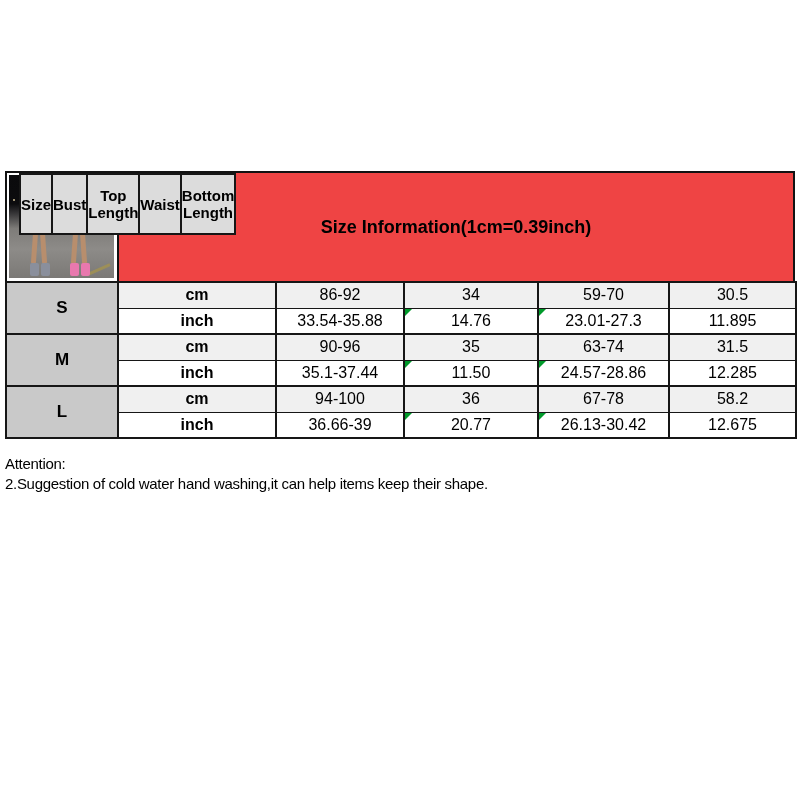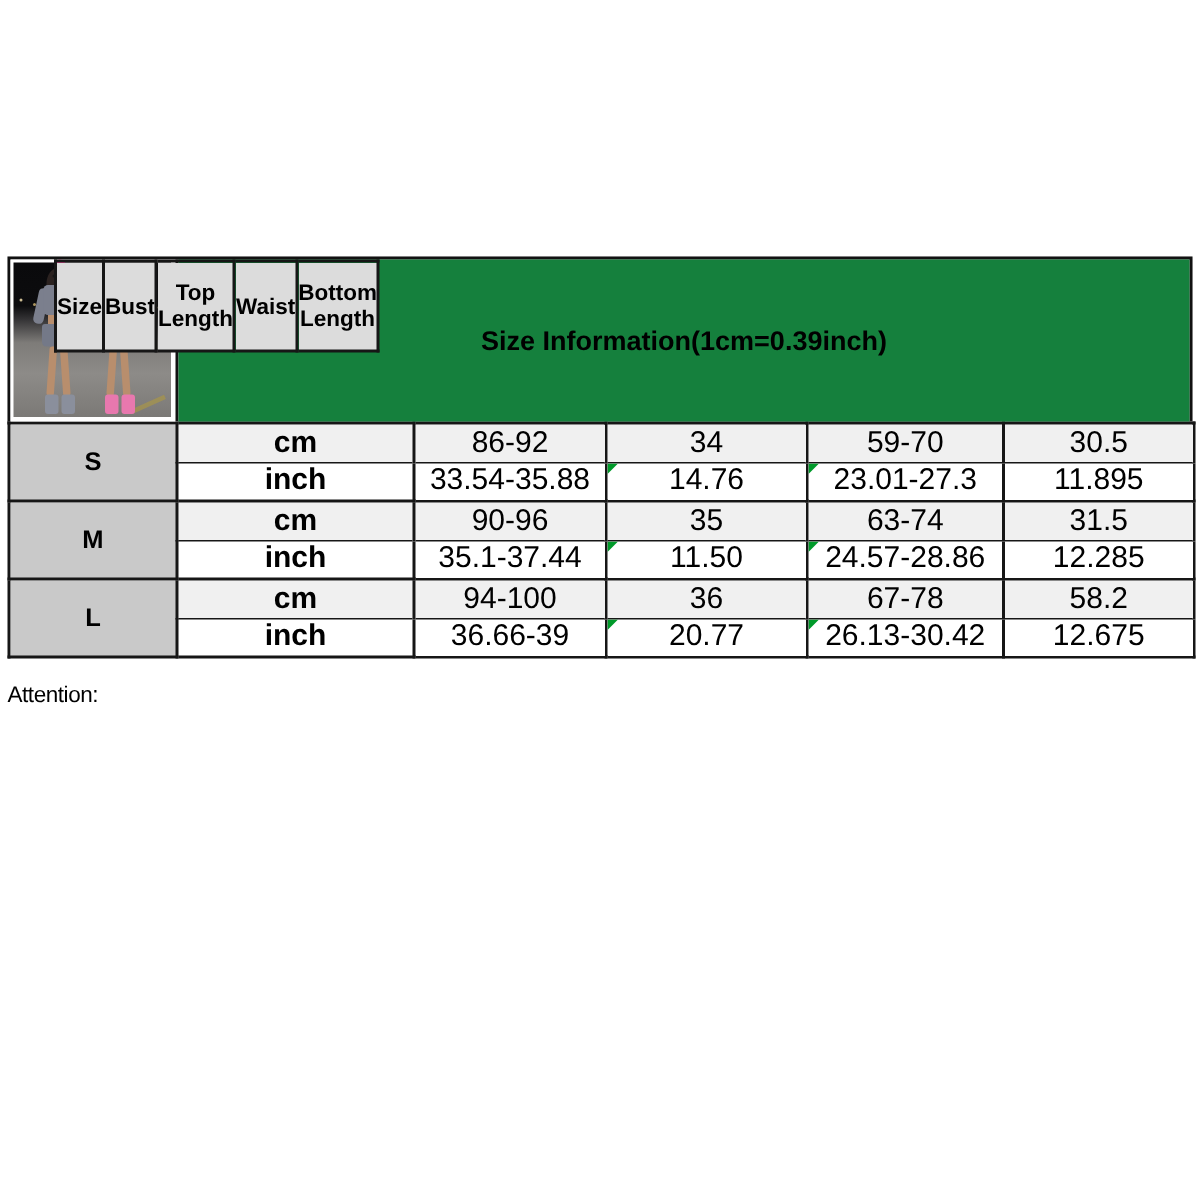--- a/index.html
+++ b/index.html
@@ -12,45 +12,45 @@
   .photo-cell { width: 112px; height: 100%; background: #ffffff; border-right: 2px solid #121212; padding: 2px 3px 3px 2px; }
   .photo { position: relative; width: 100%; height: 100%; overflow: hidden;
            background: linear-gradient(180deg,#0a0a0c 0%,#0c0c0e 28%,#353436 37%,#7e7c79 52%,#8d8b88 72%,#7b7976 100%); }
   .lights { position: absolute; top: 24px; left: 4px; width: 2px; height: 2px; border-radius: 50%; background: #cdbd93;
             box-shadow: 9px 3px 0 #a9935f, 28px 1px 0 #8d7a50, 52px 4px 0 #b7a478, 74px 2px 0 #94815a, 92px 5px 0 #c0ad80; }
   .road-line { position: absolute; bottom: 7px; right: 3px; width: 24px; height: 3px; background: #a5944c; opacity: .75; transform: rotate(-24deg); }
 
   .model { position: absolute; top: 4px; width: 36px; height: 98px; }
   .m-gray { left: 12px; } .m-pink { left: 52px; }
   .hair { position: absolute; top: 0; left: 10px; width: 15px; height: 22px; background: #2b2220; border-radius: 46%; }
-  .head { position: absolute; top: 2px; left: 31px; width: 8px; height: 9px; background: #ec4899; border-radius: 50%; }
+  .head { position: absolute; top: 2px; left: 14px; width: 8px; height: 9px; background: #ec4899; border-radius: 50%; }
   .shades { position: absolute; top: 4px; left: 14px; width: 8px; height: 2px; background: #161616; border-radius: 1px; }
   .top { position: absolute; top: 11px; left: 8px; width: 20px; height: 20px; border-radius: 3px; }
   .sleeve { position: absolute; top: 13px; width: 7px; height: 24px; border-radius: 3px; }
   .sleeve.sl { left: 3px; transform: rotate(12deg); } .sleeve.sr { left: 26px; transform: rotate(-14deg); }
   .m-gray .top, .m-gray .sleeve { background: #7b7f8d; }
   .m-pink .top, .m-pink .sleeve { background: #df5f9e; }
   .midriff { position: absolute; top: 31px; left: 11px; width: 14px; height: 6px; background: #b88e6d; }
   .skirt { position: absolute; top: 37px; left: 7px; width: 22px; height: 15px; border-radius: 2px 2px 3px 3px; }
   .m-gray .skirt { background: #747988; } .m-pink .skirt { background: #e0659f; }
   .leg { position: absolute; top: 52px; width: 5px; height: 33px; background: #b88e6d; border-radius: 2px; }
   .leg.ll { left: 11px; transform: rotate(4deg); } .leg.lr { left: 20px; transform: rotate(-4deg); }
   .boot { position: absolute; top: 84px; width: 9px; height: 13px; border-radius: 2px; }
   .boot.bl { left: 9px; } .boot.br { left: 20px; }
   .m-gray .boot { background: #8a8f9c; } .m-pink .boot { background: #e878ae; }
 
-  .title-cell { flex: 1; display: flex; align-items: center; justify-content: center; background: #15803d; }
+  .title-cell { flex: 1; display: flex; align-items: center; justify-content: center; background: #ef4444; }
   .title { font-weight: bold; font-size: 18px; }
 
   
   table.size { border-collapse: collapse; table-layout: fixed; width: 790px; margin-top: -2px; background: #fff; }
   th, td { border: 2px solid #161616; text-align: center; vertical-align: middle; overflow: hidden; }
   tr.head th { height: 60px; background: #dcdcdc; font-size: 15px; font-weight: bold; }
   th.corner { font-size: 29px; }
-  tr.cm > *, tr.inch > * { height: 26px; font-size: 20px; }
+  tr.cm > *, tr.inch > * { height: 26px; font-size: 16px; }
   tr.cm td, tr.cm th { border-bottom-width: 1px; background: #f0f0f0; }
   tr.inch td, tr.inch th { border-top-width: 1px; background: #ffffff; }
   th.size-label { background: #c9c9c9 !important; font-size: 17px; font-weight: bold; border-bottom-width: 2px !important; }
   th.unit { font-weight: bold; }
   td.val { font-weight: normal; position: relative; }
   .gflag { position: absolute; top: 0; left: 0; width: 0; height: 0;
            border-top: 7px solid #009a2a; border-right: 7px solid transparent; }
 
   
   .attention { margin-top: 15px; width: 790px; font-size: 15px; line-height: 1.3; letter-spacing: -0.3px; }
@@ -164,16 +164,17 @@
         <td class="val">36.66-39</td>
         <td class="val"><span class="gflag"></span><span>20.77</span></td>
         <td class="val"><span class="gflag"></span><span>26.13-30.42</span></td>
         <td class="val">12.675</td>
       </tr>
     </tbody>
       </table>
 
     <div class="attention">
       <div>Attention:</div>
+      <div>2.Suggestion of cold water hand washing,it can help items keep their shape.</div>
     </div>
 
   </div>
 </div>
 
 </body></html>

